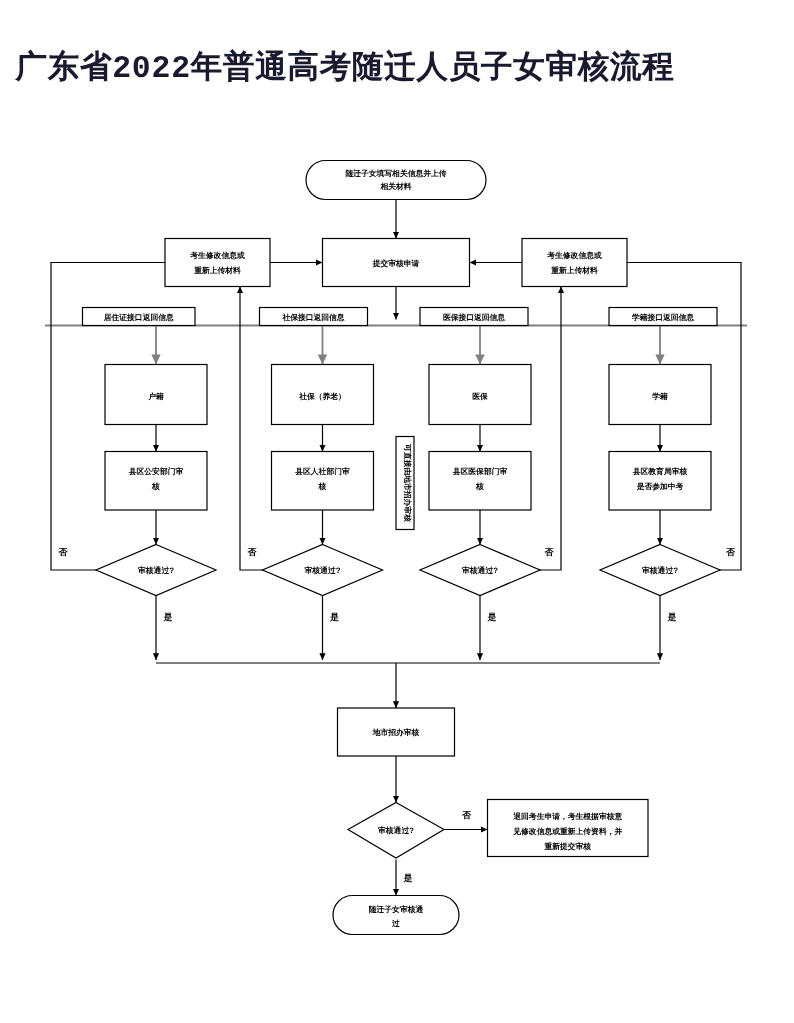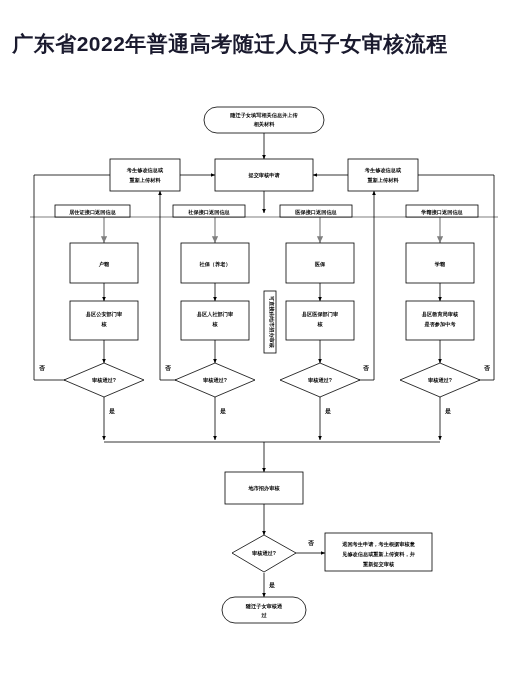--- a/index.html
+++ b/index.html
@@ -3,21 +3,21 @@
 <meta charset="utf-8">
 <style>
   html,body{margin:0;padding:0;background:#ffffff;}
   body{
     width:529px;height:682px;position:relative;overflow:hidden;
     font-family:"Liberation Sans","DejaVu Sans",sans-serif;
     color:#000;
   }
   #page-title{
     position:absolute;left:0;top:30px;width:460px;text-align:center;
-    font-family:Liberation Sans, sans-serif;
+    font-family:Liberation Mono, monospace;
     font-weight:bold;font-size:21px;letter-spacing:0.5px;color:#1a1a2e;
   }
   #chart{position:absolute;left:0;top:95px;width:529px;height:555px;}
   svg{display:block;}
   .nd-text{
     font-family:"Liberation Sans","DejaVu Sans",sans-serif;
     font-size:5.2px;font-weight:bold;text-anchor:middle;fill:#000;
   }
   .lbl-text{
     font-family:"Liberation Sans","DejaVu Sans",sans-serif;

